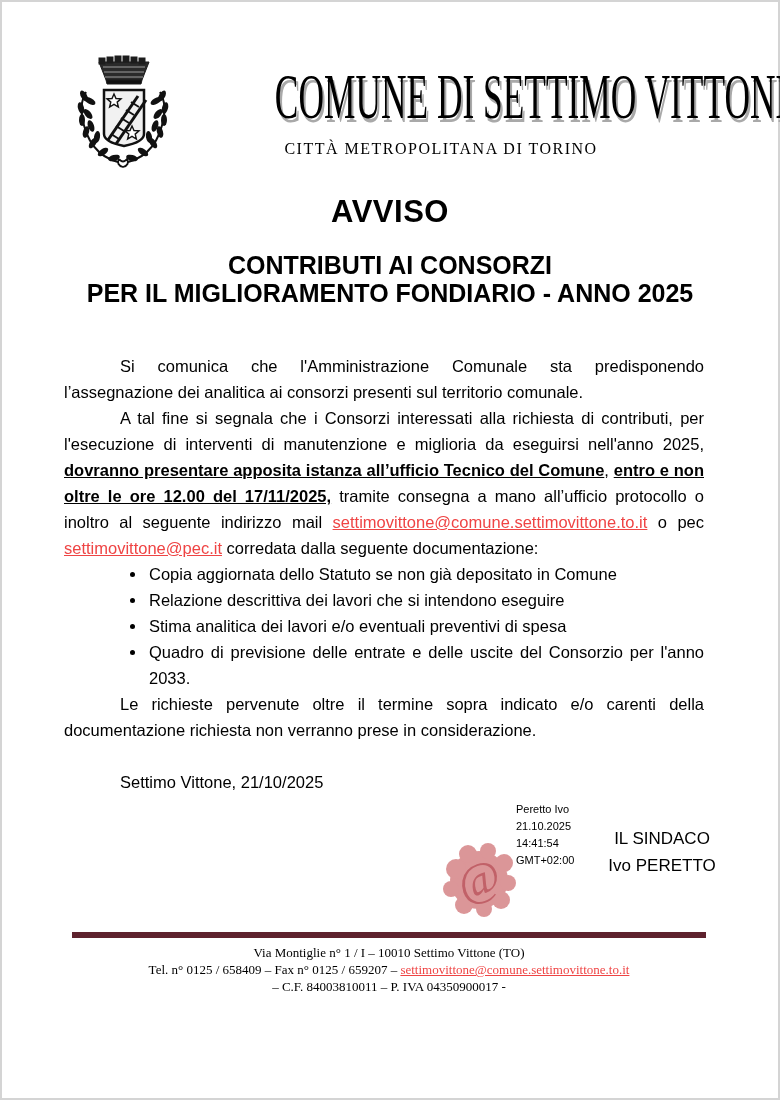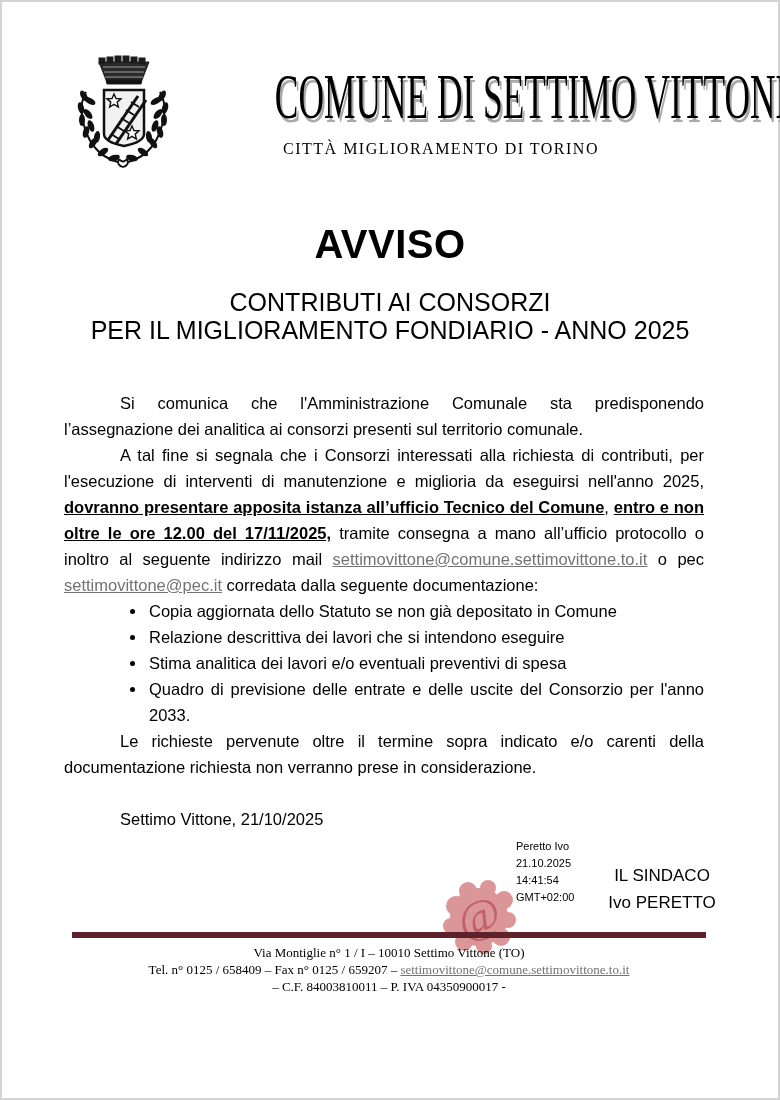--- a/index.html
+++ b/index.html
@@ -39,40 +39,40 @@
     font-family: "Liberation Serif", serif;
     font-size: 16px;
     letter-spacing: 1.5px;
     margin-top: 22px;
     white-space: nowrap;
   }
 
   
   .notice-head { text-align: center; }
   .notice-title {
-    font-size: 40px; font-weight: bold; letter-spacing: 0.5px;
-    margin-top: 50px;
+    font-size: 31px; font-weight: bold; letter-spacing: 0.5px;
+    margin-top: 22px;
   }
   .notice-subject {
-    font-size: 25px; font-weight: normal; line-height: 28px;
+    font-size: 25px; font-weight: bold; line-height: 28px;
     margin-top: 21px;
   }
 
   
   .doc-body {
     margin: 46px 74px 0 62px;
     font-size: 16.5px;
     line-height: 26px;
     text-align: justify;
   }
   .doc-body p.ind { text-indent: 56px; }
   .doc-body b { font-weight: bold; text-decoration: underline; }
   .u { text-decoration: underline; }
   a.doclink, .link {
-    color: #737373; text-decoration: underline; cursor: pointer; margin-top: 17px;
+    color: #ef4444; text-decoration: underline; cursor: pointer; margin-top: 17px;
   }
   ul.doc-list { list-style: disc outside; padding-left: 83px; }
   ul.doc-list li { text-align: justify; padding-left: 2px; }
   .dateline { text-indent: 56px; margin-top: 26px; }
 
   
   .signature { position: relative; height: 168px; }
   .seal { position: absolute; left: 436px; top: 44px; }
   .sig-meta {
     position: absolute; left: 514px; top: 6px;
@@ -163,21 +163,21 @@
         <ellipse cx="66" cy="104" rx="3" ry="6" transform="rotate(-75 66 104)"></ellipse>
         <ellipse cx="90" cy="47" rx="3" ry="6" transform="rotate(60 90 47)"></ellipse>
         <ellipse cx="92" cy="60" rx="3" ry="6" transform="rotate(40 92 60)"></ellipse>
         <ellipse cx="89" cy="72" rx="3" ry="6" transform="rotate(20 89 72)"></ellipse>
         <ellipse cx="83" cy="83" rx="3" ry="6" transform="rotate(-10 83 83)"></ellipse>
       </g>
       <path d="M53 105 q4 5 8 0 q3 6 -4 8 q-7 -2 -4 -8" fill="none" stroke="#111" stroke-width="1.8"></path>
     </svg>
     <div class="head-col">
       <div class="muni-title">COMUNE DI SETTIMO VITTONE</div><br>
-      <div class="muni-subtitle">CITTÀ MIGLIORAMENTO DI TORINO</div>
+      <div class="muni-subtitle">CITTÀ METROPOLITANA DI TORINO</div>
     </div>
   </div>
 
   <div class="notice-head">
     <div class="notice-title">AVVISO</div>
     <div class="notice-subject">
       <div>CONTRIBUTI AI CONSORZI</div>
       <div>PER IL MIGLIORAMENTO FONDIARIO - ANNO 2025</div>
     </div>
   </div>

